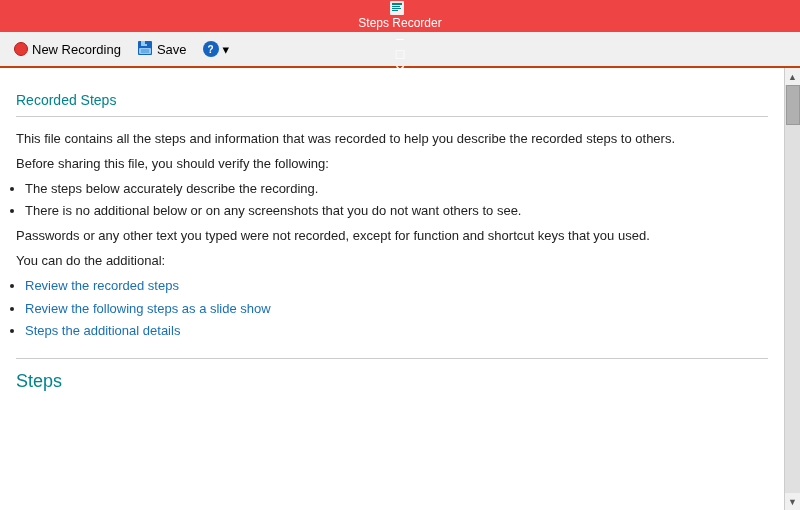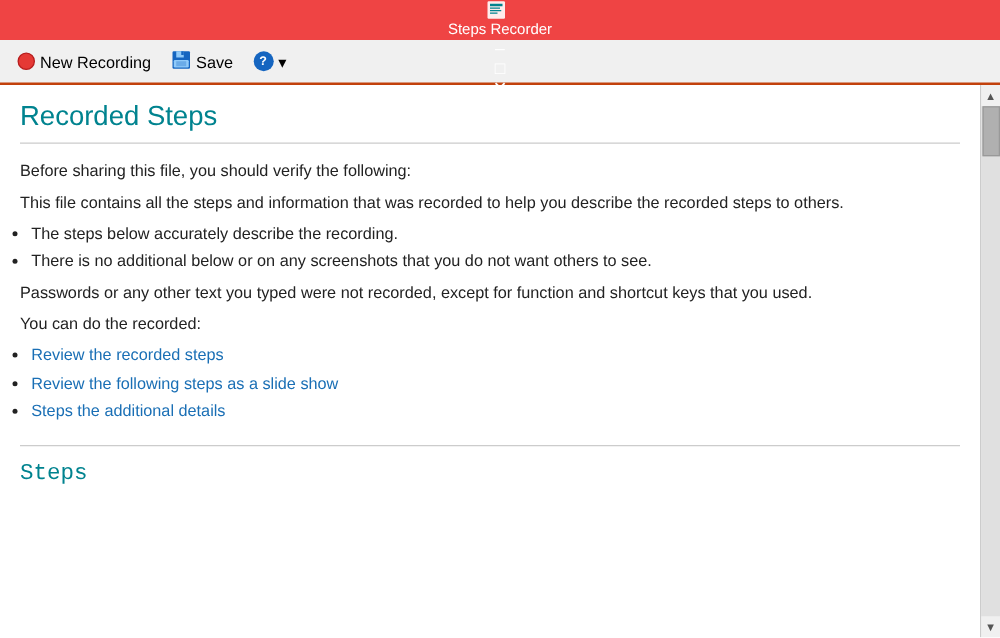--- a/index.html
+++ b/index.html
@@ -85,23 +85,24 @@
     }
 
     #content-area {
       flex: 1;
       overflow-y: auto;
       padding: 12px 16px;
     }
 
     #recorded-steps-title {
       color: #00838f;
-      font-size: 22px;
+      font-size: 14px;
       font-weight: 400;
       margin-bottom: 8px;
+      margin-top: 12px;
     }
 
     .divider {
       border: none;
       border-top: 1px solid #ccc;
       margin: 8px 0 12px 0;
     }
 
     #description {
       color: #222;
@@ -123,21 +124,20 @@
       text-decoration: none;
       text-align: right;
     }
 
     #steps-title {
       color: #00838f;
       font-size: 18px;
       font-weight: 400;
       margin-top: 7px;
       margin-bottom: 4px;
-      font-family: Liberation Mono, monospace;
     }
 
     
     #scrollbar {
       width: 16px;
       background: #f0f0f0;
       border-left: 1px solid #ccc;
       display: flex;
       flex-direction: column;
       align-items: center;
@@ -208,28 +208,28 @@
     <span>▾</span>
   </button>
 </div>
 
 <div id="main">
   <div id="content-area">
     <h1 id="recorded-steps-title">Recorded Steps</h1>
     <hr class="divider">
 
     <div id="description">
+      <p>This file contains all the steps and information that was recorded to help you describe the recorded steps to others.</p>
       <p>Before sharing this file, you should verify the following:</p>
-      <p>This file contains all the steps and information that was recorded to help you describe the recorded steps to others.</p>
       <ul>
         <li>The steps below accurately describe the recording.</li>
         <li>There is no additional below or on any screenshots that you do not want others to see.</li>
       </ul>
       <p>Passwords or any other text you typed were not recorded, except for function and shortcut keys that you used.</p>
-      <p>You can do the recorded:</p>
+      <p>You can do the additional:</p>
       <ul>
         <li><a href="#">Review the recorded steps</a></li>
         <li><a href="#">Review the following steps as a slide show</a></li>
         <li><a href="#">Steps the additional details</a></li>
       </ul>
     </div>
 
     <hr class="divider" style="margin-top: 16px;">
 
     <h2 id="steps-title">Steps</h2>

